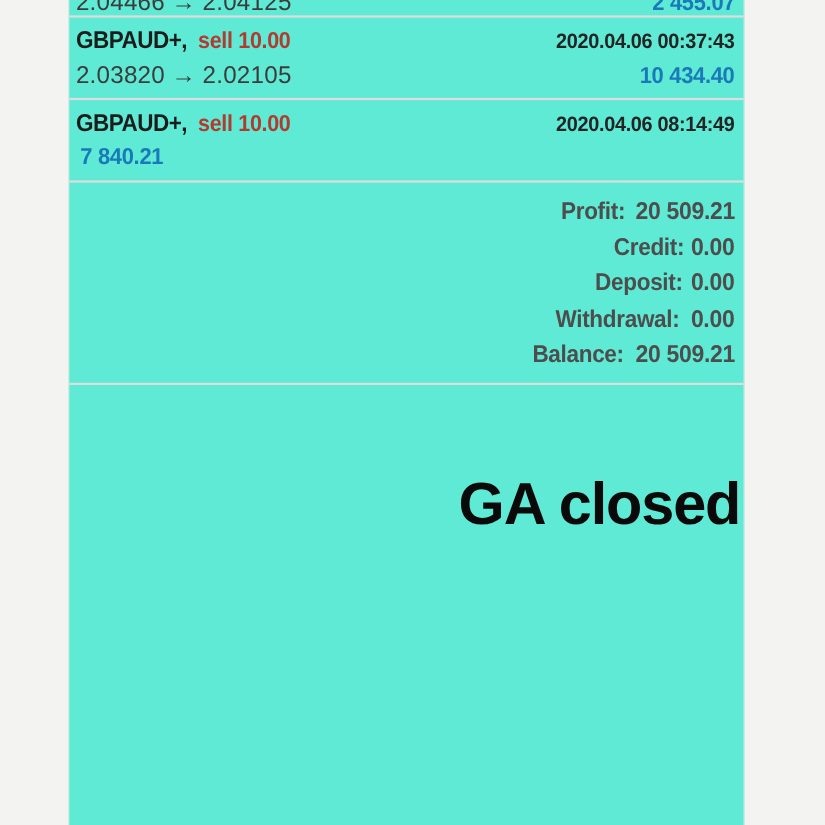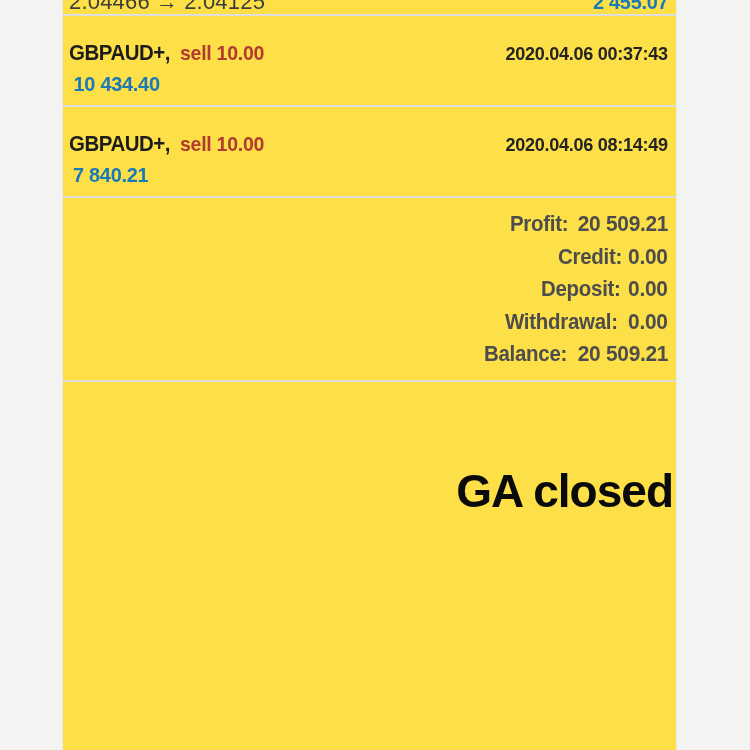--- a/index.html
+++ b/index.html
@@ -10,21 +10,21 @@
     background: #f3f3f1;
     font-family: "Liberation Sans", sans-serif;
     overflow: hidden;
   }
   .card {
     position: absolute;
     left: 62px;
     top: 0;
     width: 615px;
     height: 750px;
-    background: #fde047;
+    background: #5eead4;
     border-left: 1px solid #eaeae8;
     border-right: 1px solid #eaeae8;
     box-sizing: border-box;
   }
   .divider {
     height: 0;
     border-bottom: 2px solid #dedede;
   }
   
   .partial-row {
@@ -43,21 +43,20 @@
   
   .trade-row {
     padding: 5px 8px 6px 6px;
   }
   .trade-line1 {
     display: flex;
     justify-content: space-between;
     align-items: baseline;
     height: 32px;
     line-height: 32px;
-    margin-top: 16px;
   }
   .trade-line2 {
     display: flex;
     justify-content: space-between;
     align-items: baseline;
     height: 30px;
     line-height: 30px;
   }
   .symbol-group { white-space: nowrap; }
   .symbol {
@@ -124,24 +123,24 @@
     font-size: 22px;
     color: #4d4d4d;
     letter-spacing: -0.3px;
     display: inline-block;
   }
   .summary-label { transform: scaleX(0.93); transform-origin: 0 50%; }
   .summary-value { transform: scaleX(0.95); transform-origin: 100% 50%; }
   
   .overlay-caption {
     position: absolute;
-    top: 461px;
+    top: 428px;
     right: 3px;
     font-weight: bold;
-    font-size: 46px;
+    font-size: 54px;
     line-height: 60px;
     color: #0a0a0a;
     letter-spacing: -1px;
     white-space: nowrap;
   }
 </style>
 </head>
 <body>
 
 <div class="card">
@@ -158,20 +157,23 @@
 
   <div class="trade-row">
     <div class="trade-line1">
       <div class="symbol-group">
         <span class="symbol">GBPAUD+,</span>
         <span class="trade-type">sell 10.00</span>
       </div>
       <span class="trade-date">2020.04.06 00:37:43</span>
     </div>
     <div class="trade-line2">
+      <div class="prices">
+        <span>2.03820</span><span class="arrow">→</span><span>2.02105</span>
+      </div>
       <div class="profit">10 434.40</div>
     </div>
   </div>
   <div class="divider"></div>
 
   <div class="trade-row">
     <div class="trade-line1">
       <div class="symbol-group">
         <span class="symbol">GBPAUD+,</span>
         <span class="trade-type">sell 10.00</span>

